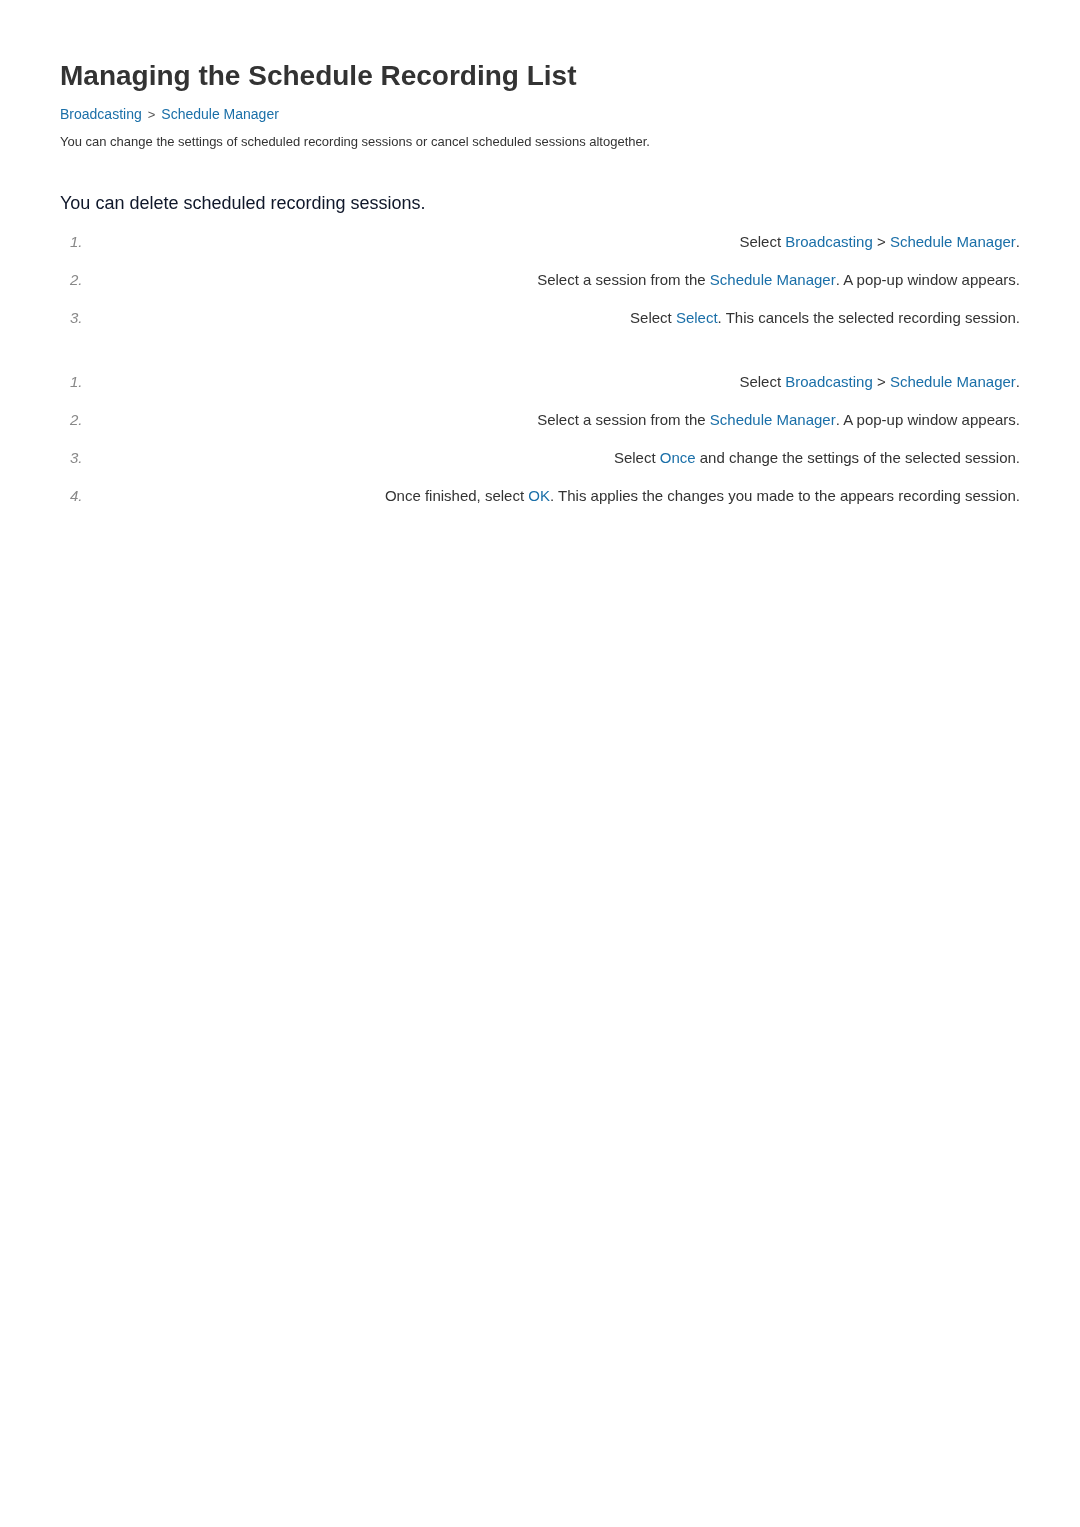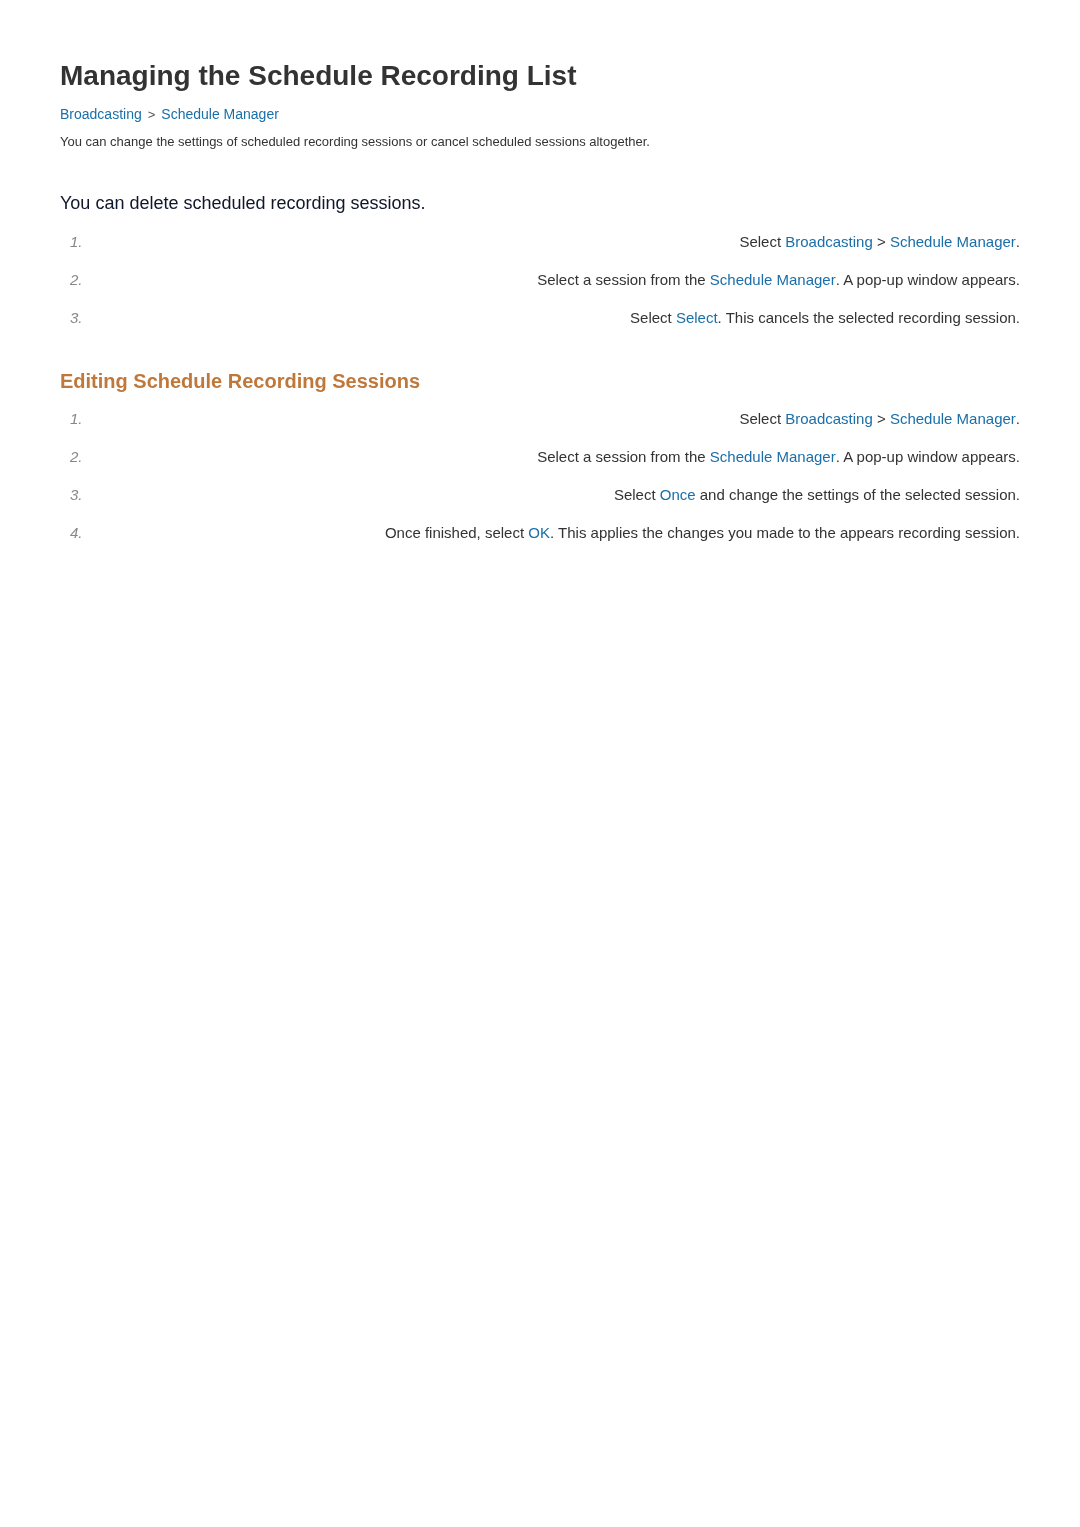--- a/index.html
+++ b/index.html
@@ -134,21 +134,20 @@
     <li>
       <span class="step-number">3.</span>
       <span class="step-text">
         <span>Select </span><span class="link">Select</span><span>. This cancels the selected recording session.</span>
       </span>
     </li>
   </ol>
 </div>
 
 <div class="section">
-  <h2 class="section-title">Editing Schedule Recording Sessions</h2>
   <ol class="steps-list">
     <li>
       <span class="step-number">1.</span>
       <span class="step-text">
         <span>Select </span><span class="link">Broadcasting</span><span> &gt; </span><span class="link">Schedule Manager</span><span>.</span>
       </span>
     </li>
     <li>
       <span class="step-number">2.</span>
       <span class="step-text">

